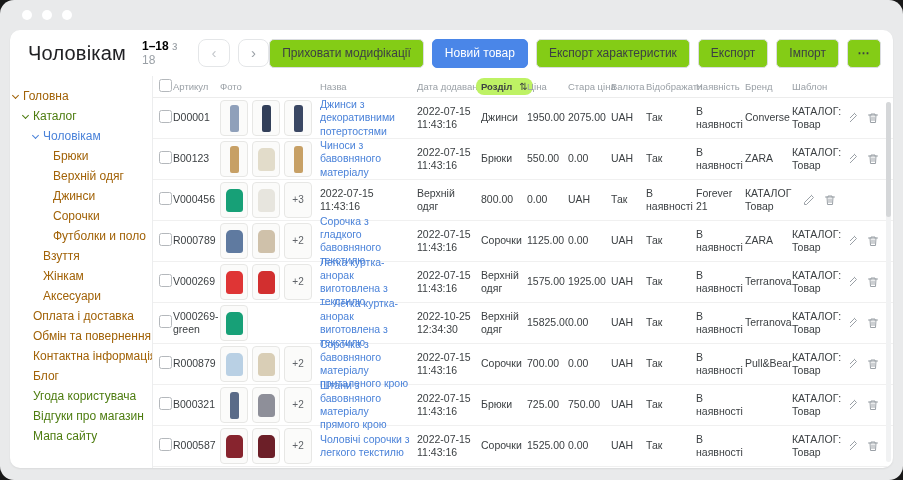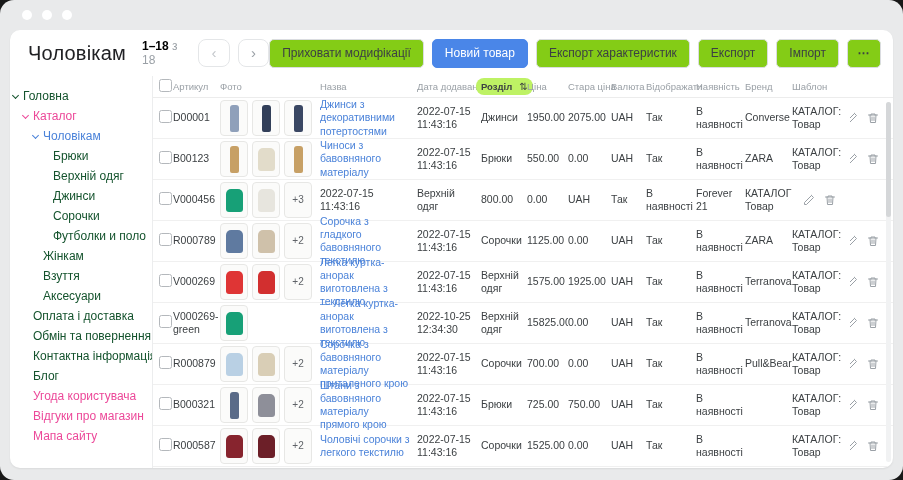--- a/index.html
+++ b/index.html
@@ -25,22 +25,22 @@
   .pag-btn.prev { color:#c3c7cb; }
   .hbtns { margin-left:auto; display:flex; gap:8px; align-items:center; }
   .btn { height:29px; padding:0 12px; background:#84cc16; border:1px solid #dadce0; border-radius:5px; font-size:12px;
          color:#3c4043; font-family:inherit; cursor:pointer; white-space:nowrap; }
   .btn.primary { background:#4a86e8; border-color:#4a86e8; color:#fff; }
   .btn.more { width:34px; padding:0; font-weight:700; letter-spacing:1px; }
 
   
   .body { flex:1; display:flex; min-height:0; }
   .sidebar { width:142px; flex:0 0 142px; padding:10px 0 0 2px; font-size:12px; overflow:hidden; }
-  .side-item { display:flex; align-items:center; height:20px; color:#14532d; cursor:pointer; white-space:nowrap; }
-  .side-item.muted { color:#ec4899; }
+  .side-item { display:flex; align-items:center; height:20px; color:#a16207; cursor:pointer; white-space:nowrap; }
+  .side-item.muted { color:#4d7c0f; }
   .side-item.active { color:#4a82d9; }
   .lvl0 { padding-left:0; } .lvl1 { padding-left:10px; } .lvl2 { padding-left:20px; } .lvl3 { padding-left:30px; }
   .chev { width:11px; flex:0 0 11px; display:inline-block; }
   .chev.on::before { content:''; display:block; width:4px; height:4px; margin:0 0 2px 1px;
                      border-right:1.4px solid currentColor; border-bottom:1.4px solid currentColor; transform:rotate(45deg); }
 
   
   .main { flex:1; border-left:1px solid #ecedee; position:relative; display:flex; flex-direction:column; min-width:0; }
   .grid { display:grid; grid-template-columns:20px 47px 100px 97px 64px 46px 41px 43px 35px 50px 49px 47px 58px 1fr; }
   .thead { height:22px; align-items:center; border-bottom:1px solid #ececec; }
@@ -134,26 +134,26 @@
     <span>Сорочки</span>
   </div>
 
   <div class="side-item lvl3">
     <span class="chev"></span>
     <span>Футболки и поло</span>
   </div>
 
   <div class="side-item lvl2">
     <span class="chev"></span>
+    <span>Взуття</span>
+  </div>
+
+  <div class="side-item lvl2">
+    <span class="chev"></span>
     <span>Жінкам</span>
-  </div>
-
-  <div class="side-item lvl2">
-    <span class="chev"></span>
-    <span>Взуття</span>
   </div>
 
   <div class="side-item lvl2">
     <span class="chev"></span>
     <span>Аксесуари</span>
   </div>
 
 
   <div class="side-item lvl1">
     <span class="chev"></span>

